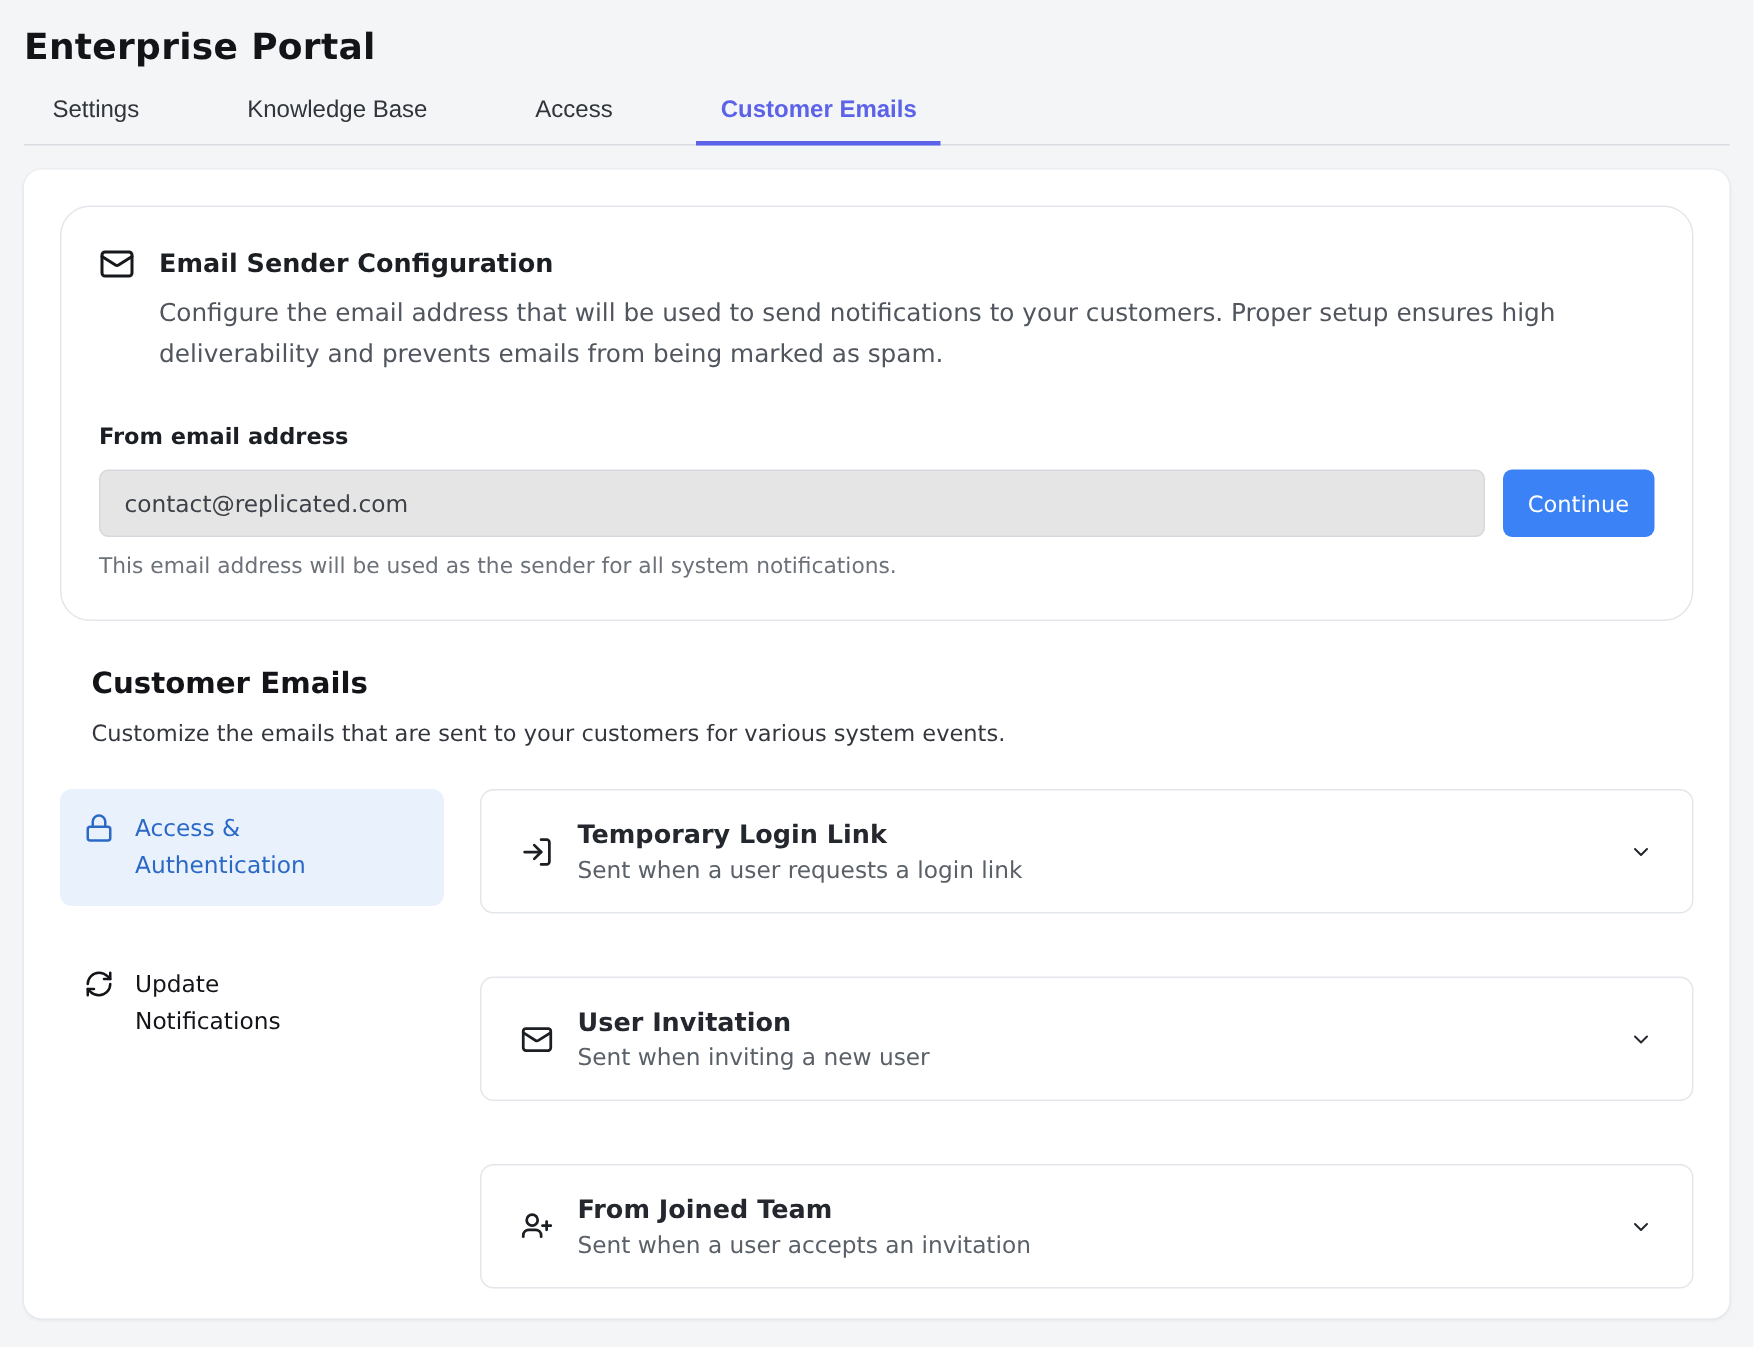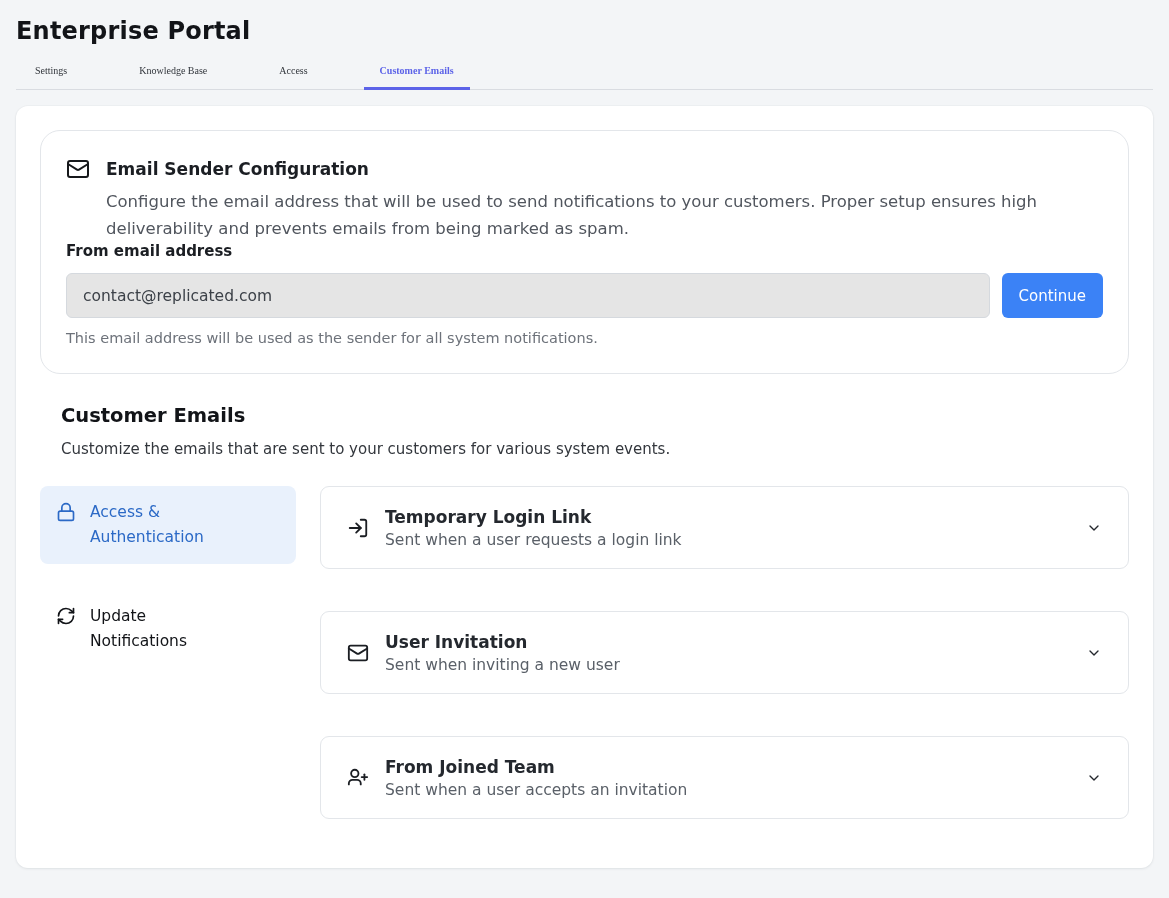--- a/index.html
+++ b/index.html
@@ -19,28 +19,28 @@
     color: #121418;
   }
   .tabs {
     display: flex;
     gap: 40px;
     margin-top: 20px;
     padding: 0 3px;
     border-bottom: 1px solid #d9dce1;
   }
   .tab {
-    font-size: 10px;
+    font-size: 16px;
     color: #31353b;
     padding: 0 16px 13px 16px;
     cursor: pointer;
     position: relative;
     white-space: nowrap;
     background: none; border: none;
-    font-family: Liberation Serif, serif;
+    font-family: Liberation Sans, sans-serif;
   }
   .tab.active { color: #5c63e8; font-weight: 700; }
   .tab.active::after {
     content: "";
     position: absolute;
     left: 0; right: 0; bottom: -1px;
     height: 3px;
     background: #5c63e8;
   }
 
@@ -64,20 +64,21 @@
   .config-title { font-size: 17px; font-weight: 700; color: #1b1e23; }
   .config-desc {
     margin: 7px 0 0 40px;
     max-width: 980px;
     font-size: 16.5px;
     line-height: 27px;
     color: #51565e;
   }
   .field-label {
     display: block;
+    margin-top: 33px;
     font-size: 15px;
     font-weight: 700;
     color: #1b1e23;
   }
   .email-row { display: flex; gap: 12px; margin-top: 13px; align-items: stretch; }
   .email-input {
     flex: 1;
     height: 45px;
     border: 1px solid #d5d9de;
     border-radius: 6px;

